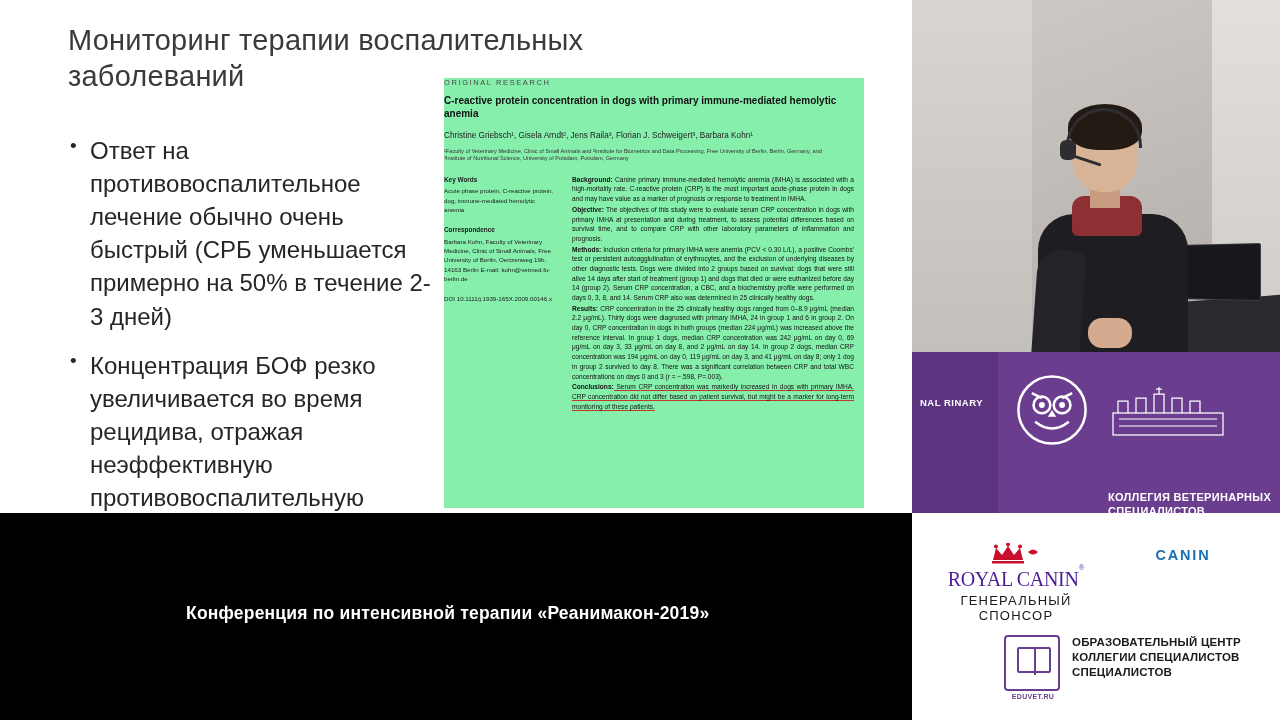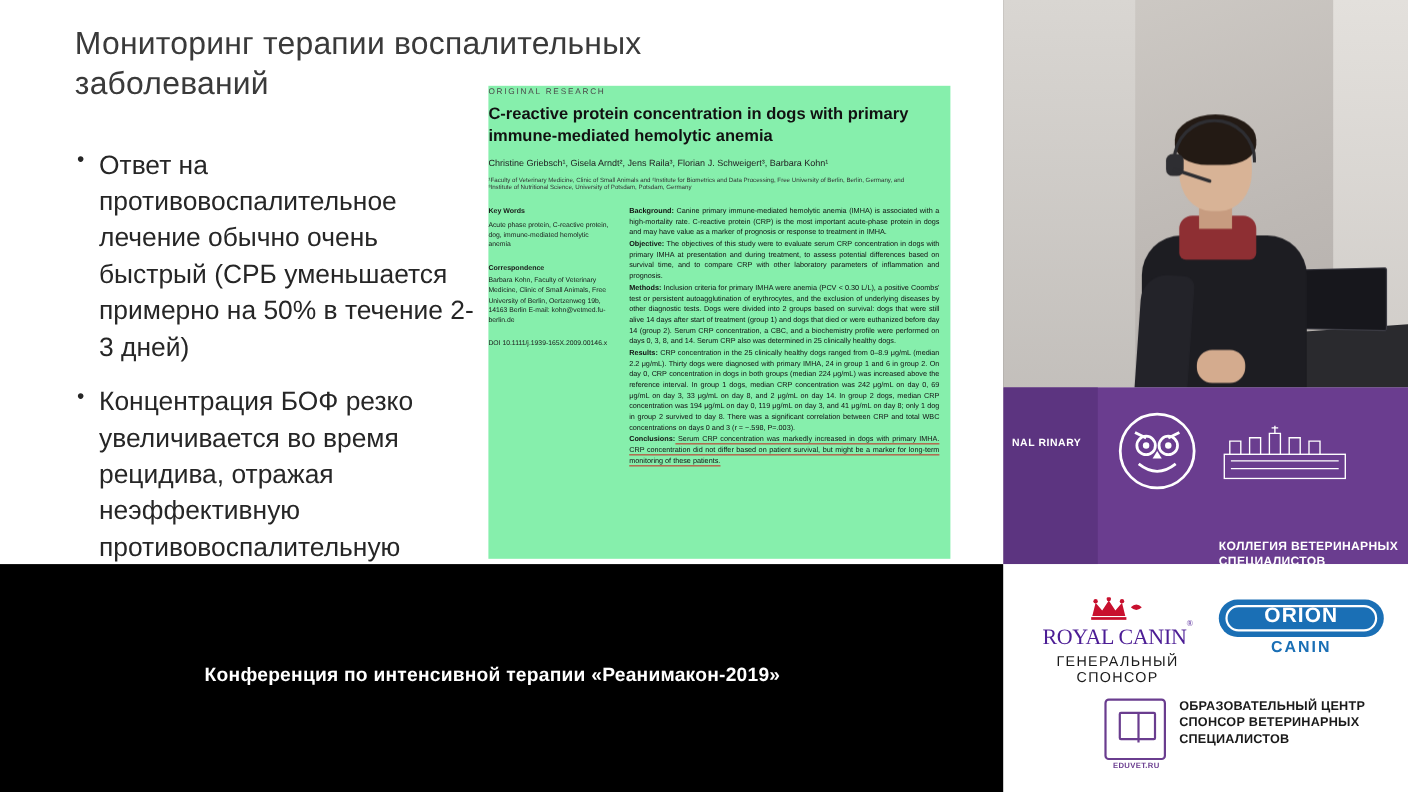--- a/index.html
+++ b/index.html
@@ -36,21 +36,21 @@
   
   .paper {
     position: absolute; left: 444px; top: 78px; width: 420px; height: 430px;
     background: #86efac; color: #1a1a1a;
   }
   .paper-kicker {
     font-size: 7.5px; letter-spacing: 1.6px; color: #4a4a4a; margin-bottom: 7px;
     font-family: "Liberation Sans", sans-serif;
   }
   .paper-title {
-    font-size: 15px; font-weight: bold; line-height: 1.33; color: #111;
+    font-size: 10px; font-weight: bold; line-height: 1.33; color: #111;
     margin-bottom: 9px; width: 400px;
   }
   .paper-authors {
     font-size: 8.2px; line-height: 1.35; color: #222; margin-bottom: 7px; width: 400px;
   }
   .paper-affil {
     font-size: 5.6px; line-height: 1.35; color: #333; width: 400px; margin-bottom: 12px;
   }
   .paper-cols { position: relative; width: 410px; }
   .col-left {
@@ -339,30 +339,26 @@
             <circle cx="62" cy="7" r="4" fill="#c8102e"></circle>
             <rect x="6" y="36" width="64" height="5" fill="#c8102e"></rect>
             <path d="M78 18 q10 -10 20 0 q-10 10 -20 0" fill="#c8102e"></path>
           </svg>
         </div>
         <div class="rc-name"><span>ROYAL CANIN</span><sup>®</sup></div>
         <div class="rc-sub">ГЕНЕРАЛЬНЫЙ СПОНСОР</div>
       </div>
 
       <div class="orion">
-        <div class="orion-pill">
-          <div class="orion-pill-inner"></div>
-          <div class="orion-word">ORION</div>
-        </div>
         <div class="orion-sub">CANIN</div>
       </div>
     </div>
 
     <div class="eduvet">
       <div class="eduvet-logo">
         <div class="eduvet-book"></div>
       </div>
       <div class="eduvet-url">EDUVET.RU</div>
-      <div class="eduvet-text">ОБРАЗОВАТЕЛЬНЫЙ ЦЕНТР СПОНСОР ВЕТЕРИНАРНЫХ СПЕЦИАЛИСТОВ</div>
+      <div class="eduvet-text">ОБРАЗОВАТЕЛЬНЫЙ ЦЕНТР КОЛЛЕГИИ СПЕЦИАЛИСТОВ СПЕЦИАЛИСТОВ</div>
     </div>
   </div>
 
 </div>
 
 </body></html>

